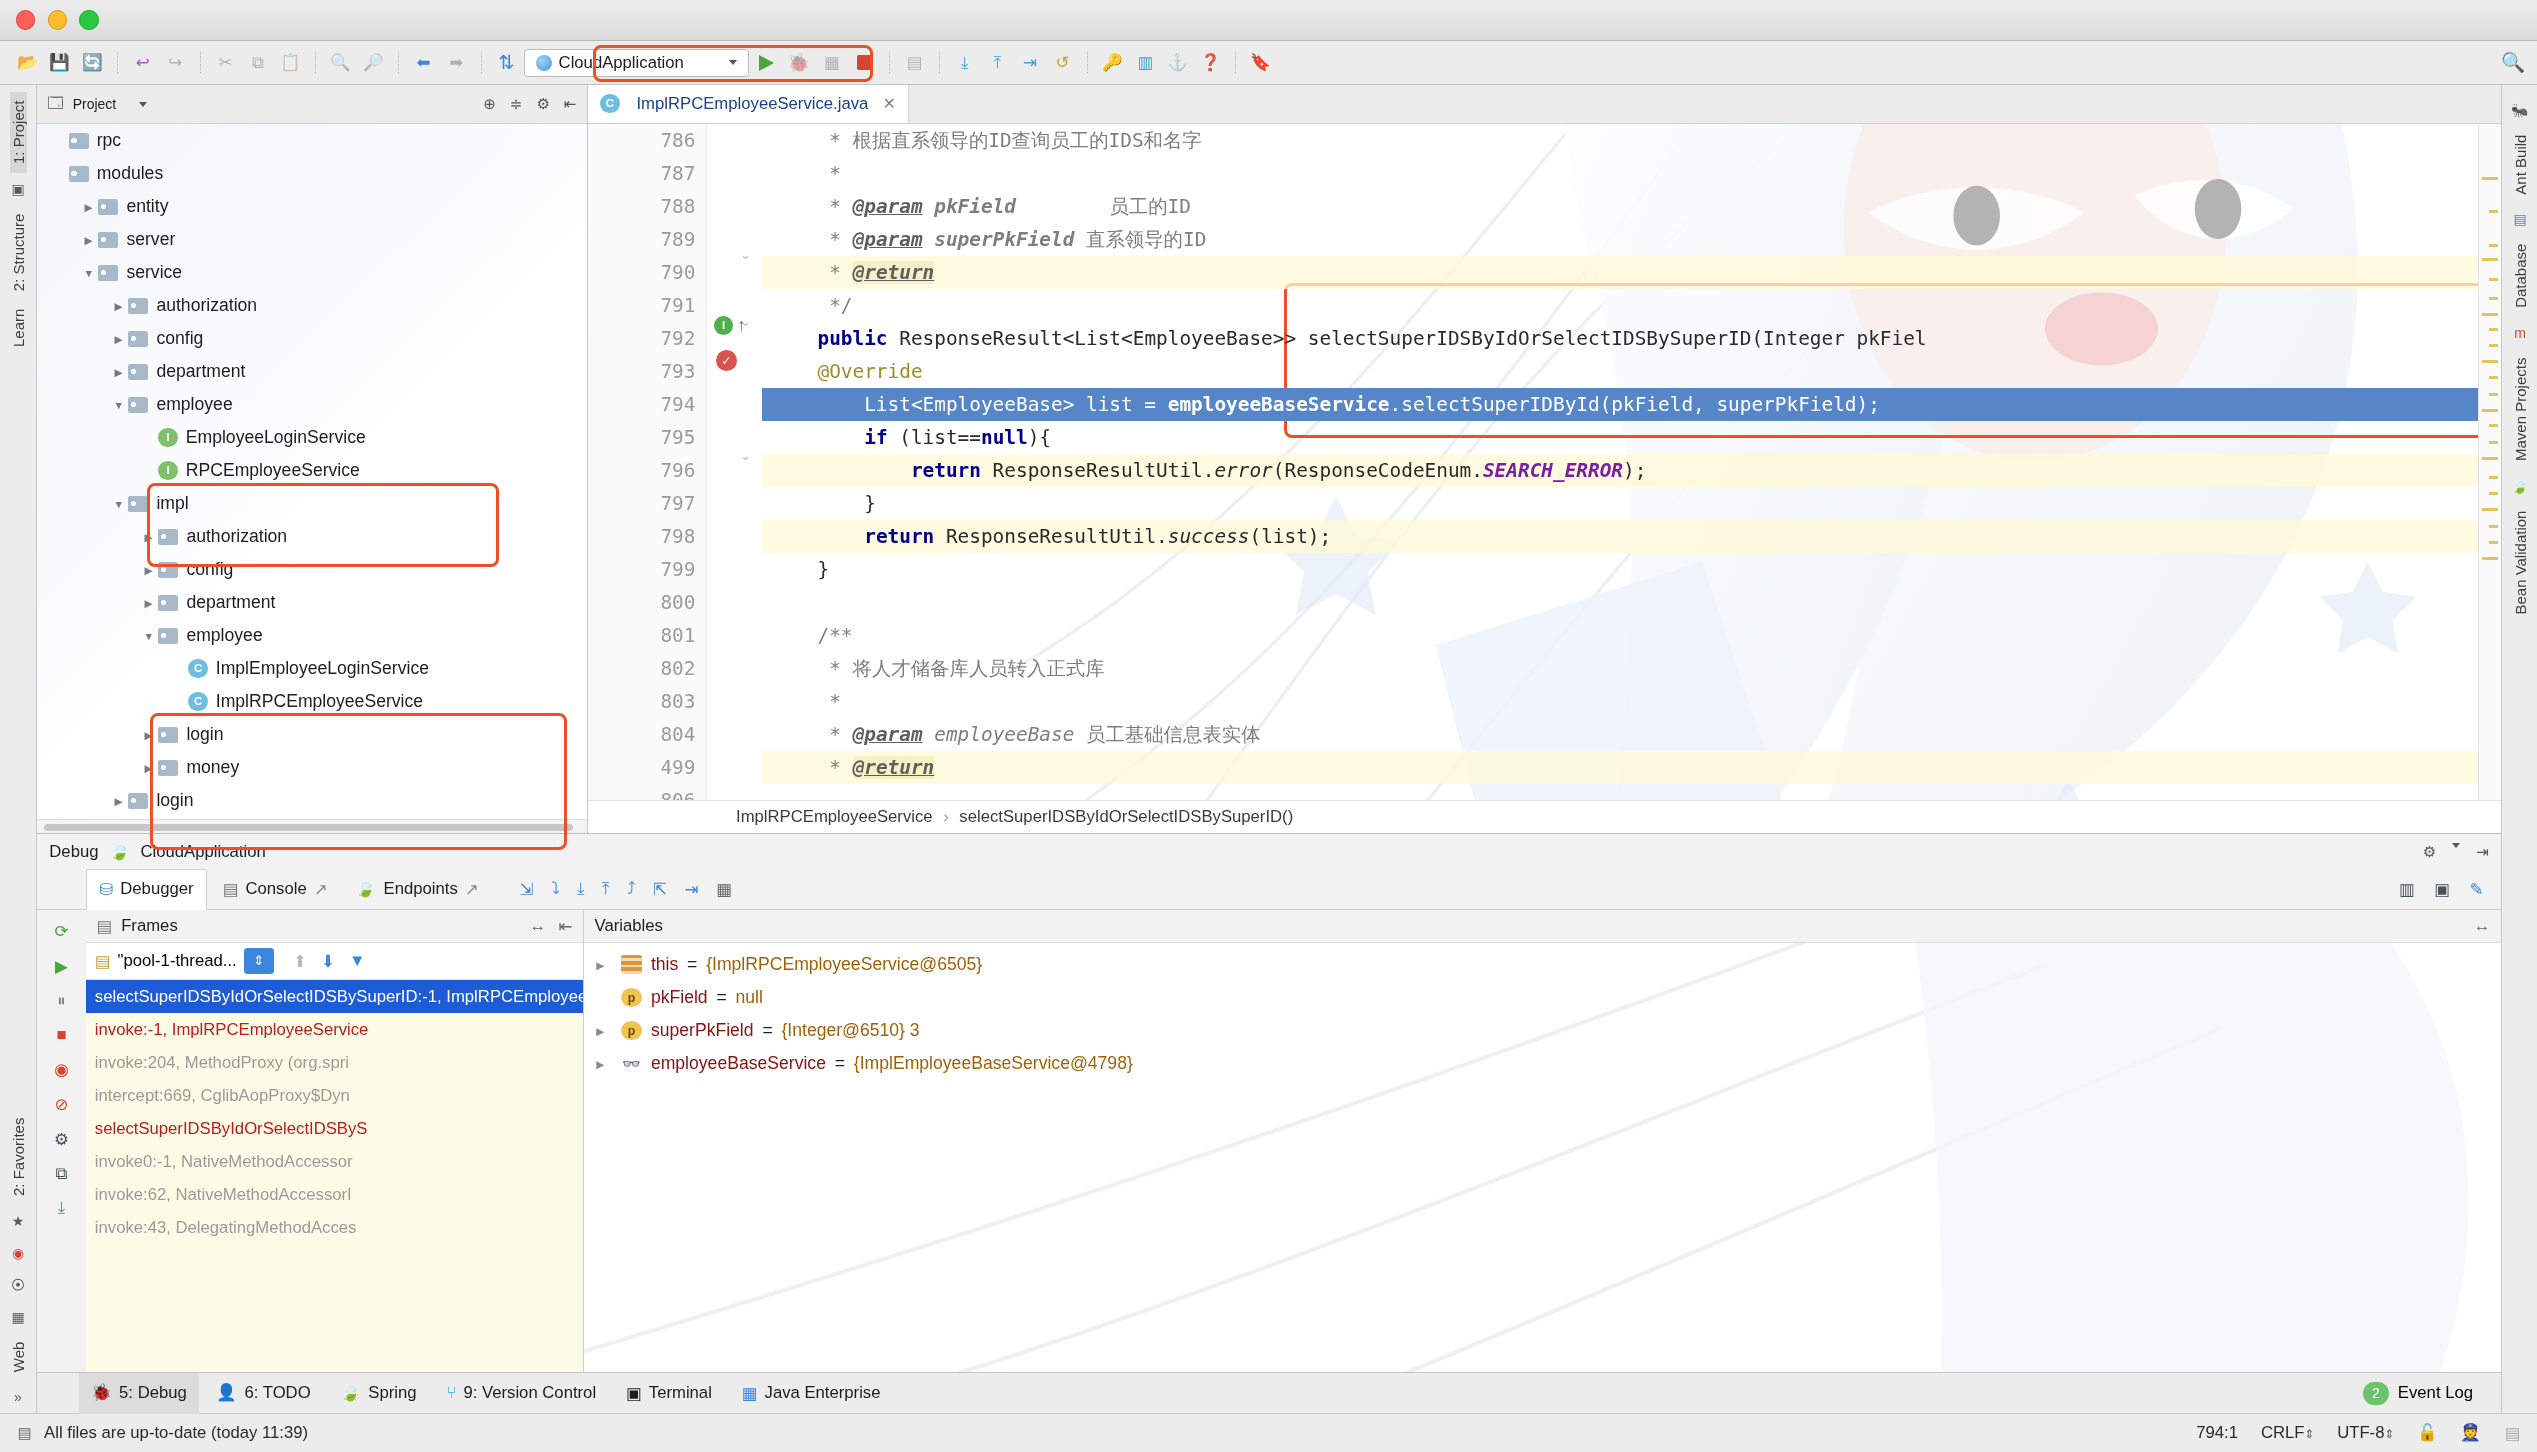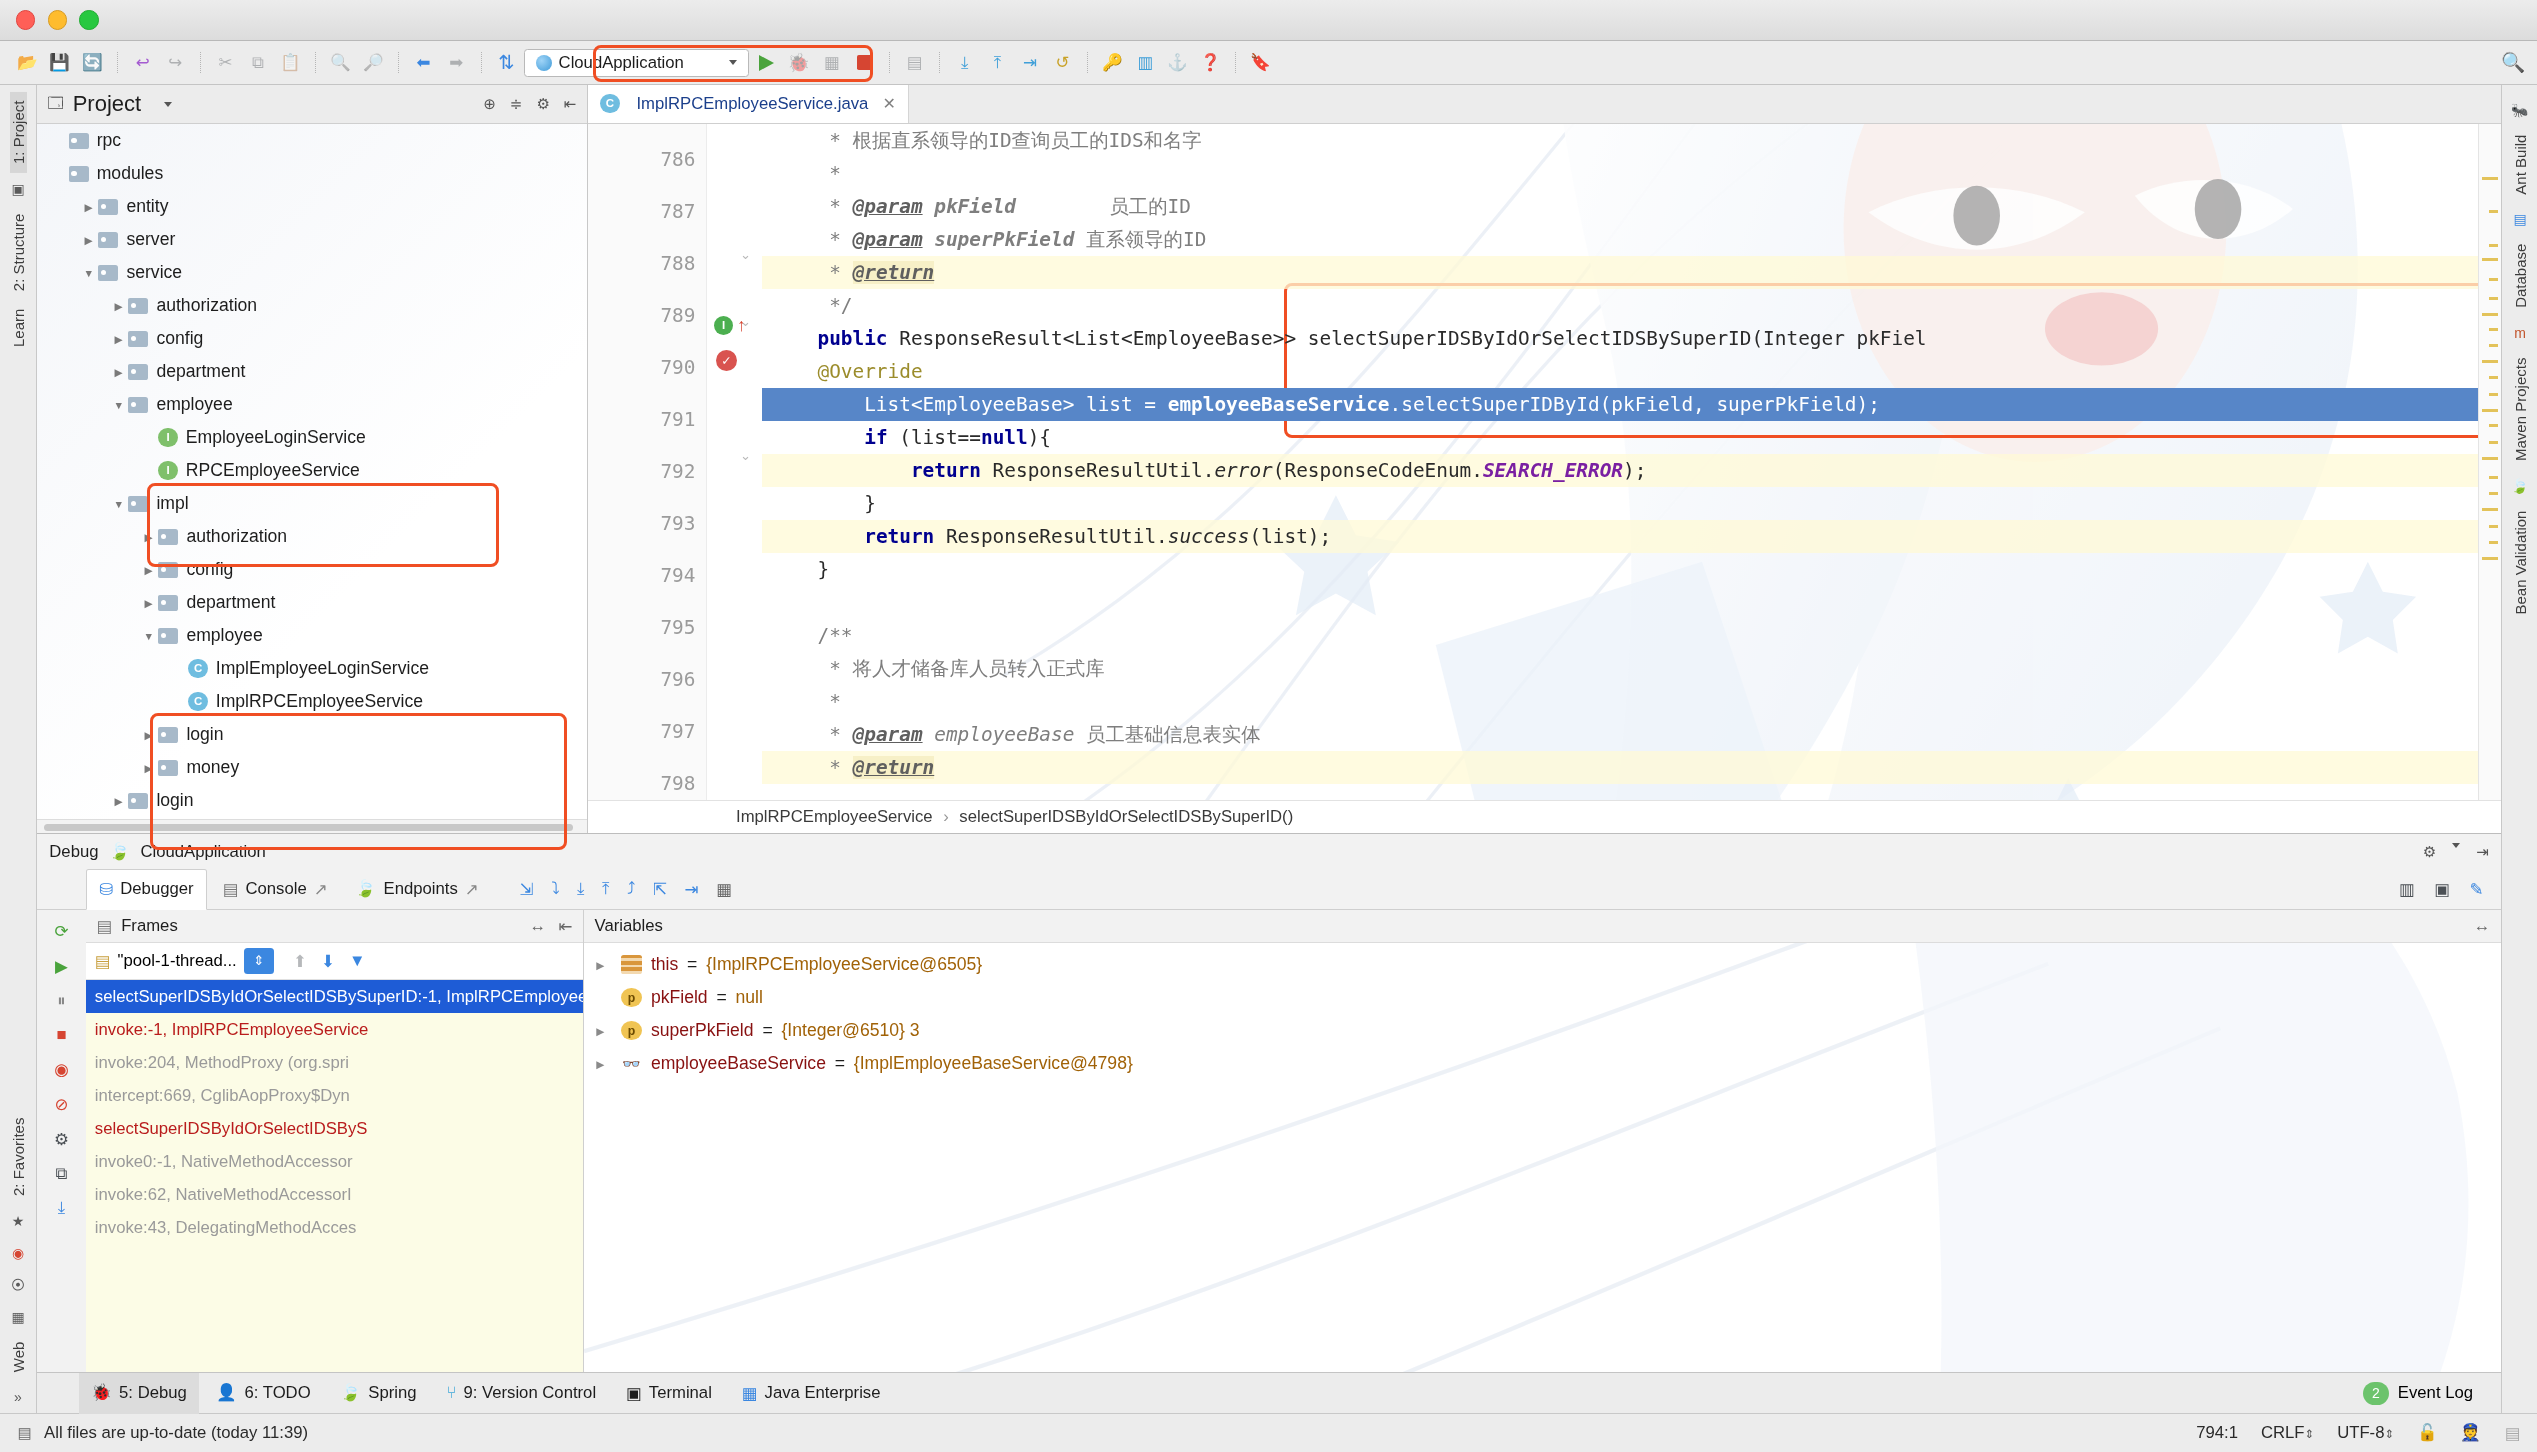--- a/index.html
+++ b/index.html
@@ -65,21 +65,21 @@
             display: flex; flex-direction: column; align-items: center; padding-top: 8.8px; }
 
   
   .col { display: flex; flex-direction: column; min-width: 0; }
 
   
   .project-pane { width: 551px; flex: 0 0 551px; background: #fff; border-right: 0.9px solid #c8c8c8;
                   display: flex; flex-direction: column; position: relative; }
   .pane-head { height: 39px; flex: 0 0 39px; background: #ececec; border-bottom: 0.9px solid #cfcfcf;
                display: flex; align-items: center; padding: 0 10.6px; gap: 8.8px; }
-  .pane-head .ttl { font-size: 22px; color: #1d1d1d; }
+  .pane-head .ttl { font-size: 14px; color: #1d1d1d; }
   .pane-head .sp { margin-left: auto; display: flex; gap: 14px; align-items: center;
                    font-size: 15px; color: #555; }
   .tree { flex: 1 1 auto; overflow: hidden; position: relative;
           background-image: linear-gradient(135deg, rgba(222,228,238,.35) 0%, rgba(255,255,255,0) 62%); }
   .node { height: 33px; display: flex; align-items: center; font-size: 17.6px; color: #1d1d1d;
           white-space: nowrap; padding-right: 5.3px; }
   .arrow { width: 19.4px; display: inline-flex; justify-content: center; font-size: 10.6px; color: #7a7a7a; }
   .arrow.empty { visibility: hidden; }
   .fico { width: 20px; height: 16px; border-radius: 1.8px 2.6px 2.6px 1.8px; margin-right: 8px;
           background: #a7b9c9; position: relative; flex: 0 0 20px; }
@@ -102,21 +102,21 @@
             display: flex; align-items: flex-end; }
   .tab { height: 39px; display: flex; align-items: center; gap: 8.8px; padding: 0 12.3px;
          background: #fff; font-size: 16.7px; color: #1b3f8b; border-right: 0.9px solid #d5d5d5; }
   .tab .x { color: #808080; font-size: 16px; margin-left: 5.3px; }
   .ed-wrap { flex: 1 1 auto; display: flex; min-height: 0; position: relative; overflow: hidden; }
   .wallpaper { position: absolute; inset: 0; pointer-events: none; overflow: hidden; }
   .gutter { width: 119px; flex: 0 0 119px; background: #fafafa; border-right: 0.9px solid #ececec;
             position: relative; z-index: 2; }
   .gl-row { height: 33px; display: flex; align-items: center; justify-content: flex-end;
             padding-right: 10.6px; font-size: 19.4px; color: #9b9b9b;
-            font-family: "DejaVu Sans Mono", monospace; margin-top: 19px; }
+            font-family: "DejaVu Sans Mono", monospace; }
   .marks { width: 55px; flex: 0 0 55px; position: relative; z-index: 2; }
   .code { flex: 1 1 auto; position: relative; z-index: 2; overflow: hidden; }
   .cl { height: 33px; display: flex; align-items: center; font-size: 19.4px; white-space: pre;
         font-family: "DejaVu Sans Mono", monospace; color: #2a2a2a; padding-left: 8.8px; }
   .cl.sel { background: #5786c8; color: #fff; }
   .cl.hl { background: rgba(255,250,214,.75); }
   .kw { color: #00008f; font-weight: bold; }
   .cm { color: #7e7e7e; }
   .ann { color: #9b8c2b; }
   .fld { color: #0d0d0d; font-weight: bold; }

